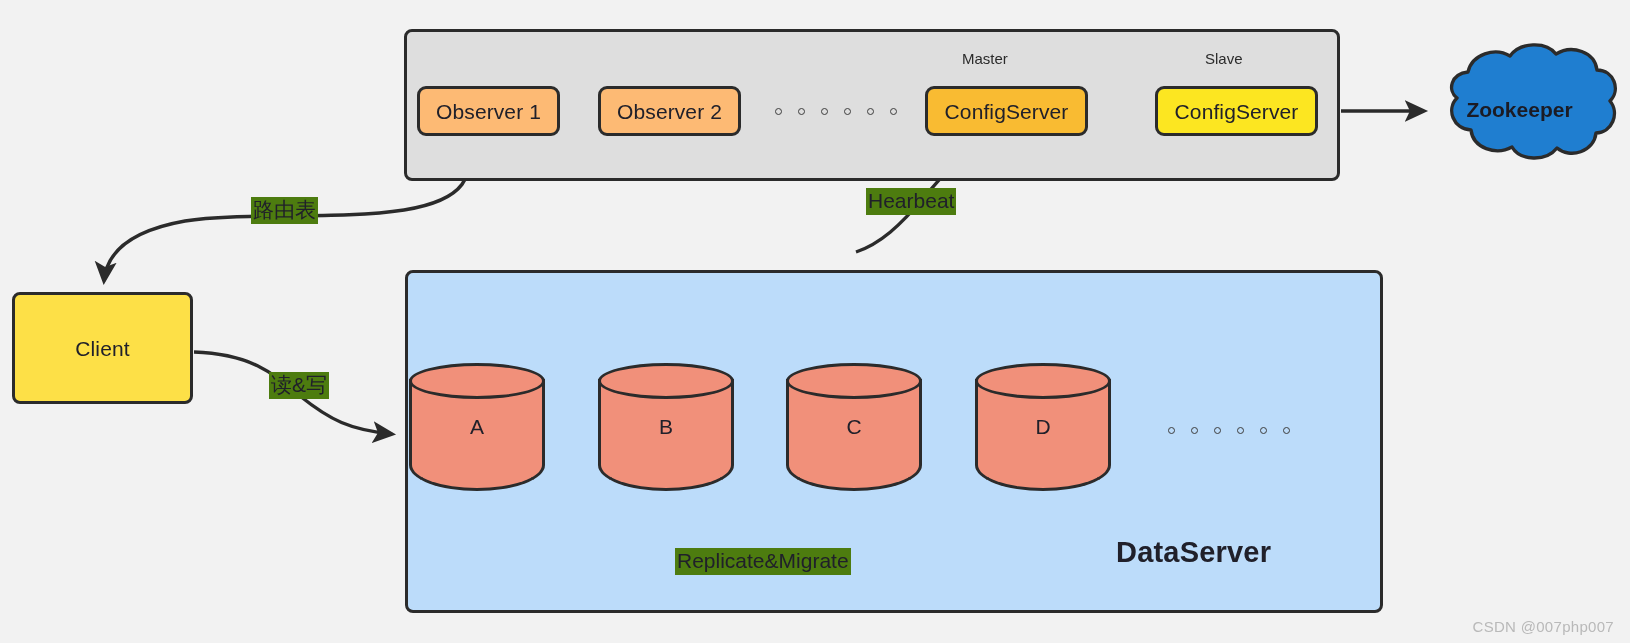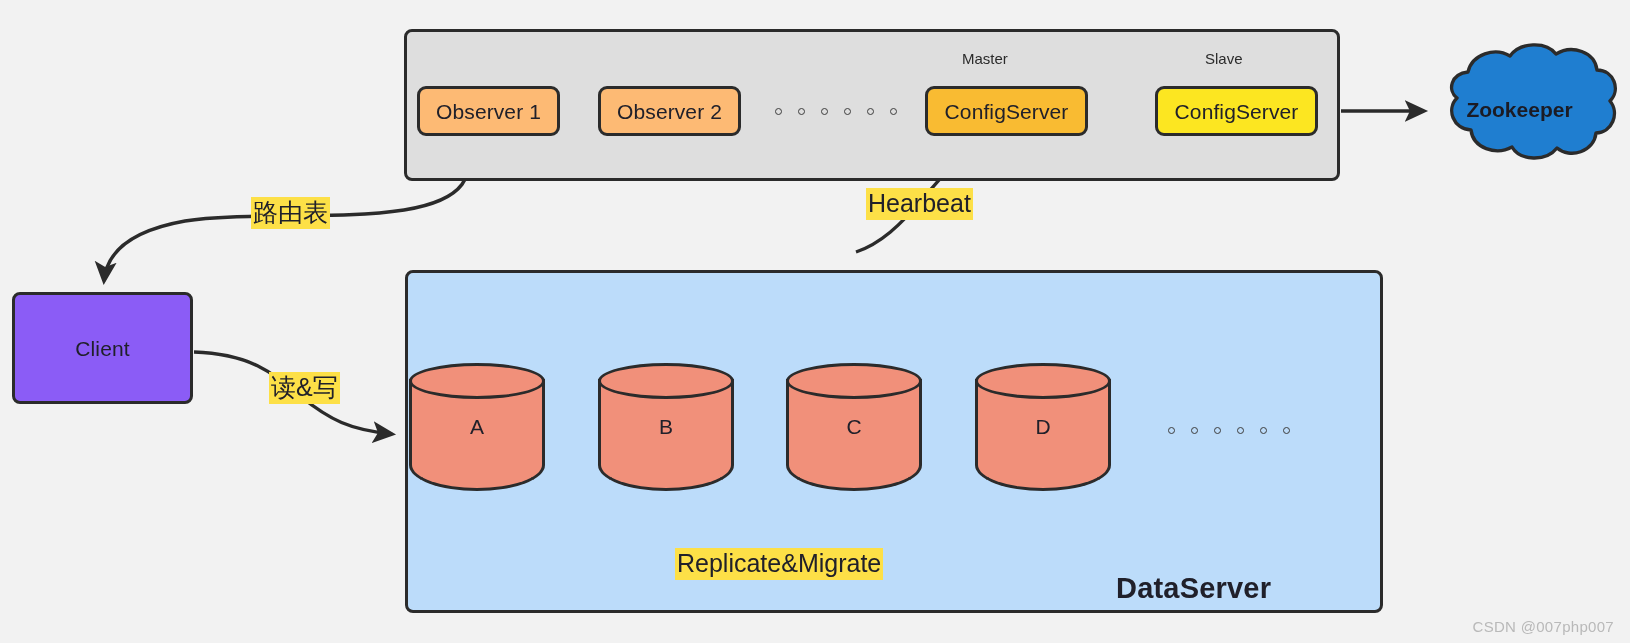--- a/index.html
+++ b/index.html
@@ -70,21 +70,21 @@
     background: #f9bb32;
     left: 925px; top: 86px;
     width: 163px; height: 50px;
   }
   .node-cs-slave {
     background: #fce621;
     left: 1155px; top: 86px;
     width: 163px; height: 50px;
   }
   .node-client {
-    background: #8b5cf6;
+    background: #fde047;
     left: 12px; top: 292px;
     width: 181px; height: 112px;
     border-radius: 8px;
     text-align: center;
   }
 
   
   .caption {
     position: absolute;
     font-size: 15px;
@@ -168,41 +168,40 @@
     display: flex;
     align-items: center;
     justify-content: center;
     font-size: 21px;
     color: #1b1b24;
   }
 
   
   .edge-label {
     position: absolute;
-    background: #fde047;
-    font-size: 25px;
+    background: #4d7c0f;
+    font-size: 21px;
     line-height: 1.18;
     color: #20202a;
     padding: 1px 2px;
     white-space: nowrap;
   }
   #lbl-route     { left: 251px; top: 197px; }
   #lbl-rw        { left: 263px; top: 372px; margin-left: 6px; }
   #lbl-heartbeat { left: 866px; top: 188px; }
   #lbl-repmig    { left: 647px; top: 548px; margin-left: 28px; }
 
   
   #ds-title {
     position: absolute;
     left: 1116px; top: 536px;
     font-size: 29px;
     font-weight: bold;
     color: #20202a;
     letter-spacing: .2px;
-    margin-top: 36px;
   }
 
   
   #watermark {
     position: absolute;
     right: 16px;
     bottom: 8px;
     font-size: 15px;
     color: #b9b9b9;
     letter-spacing: .3px;

